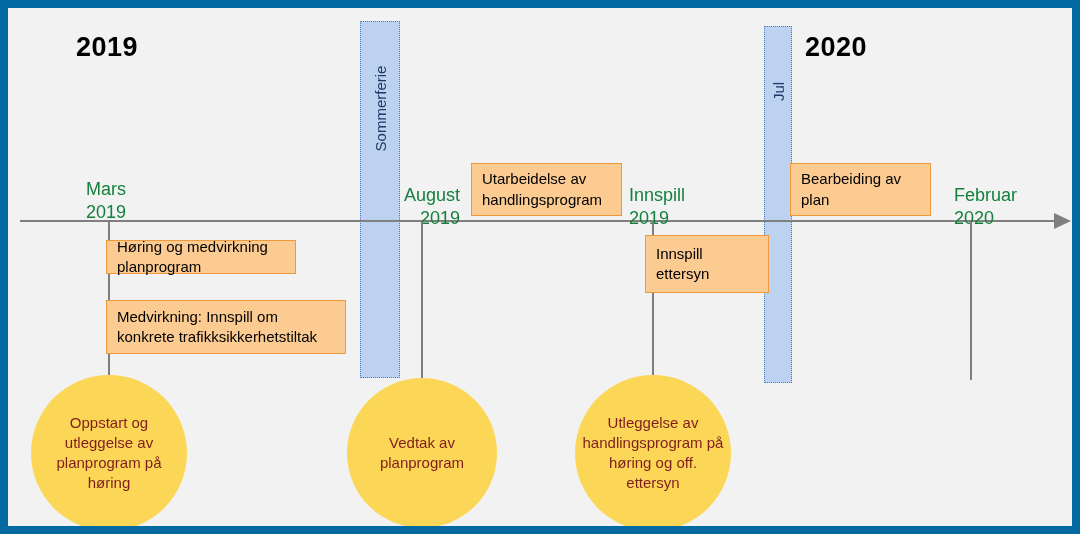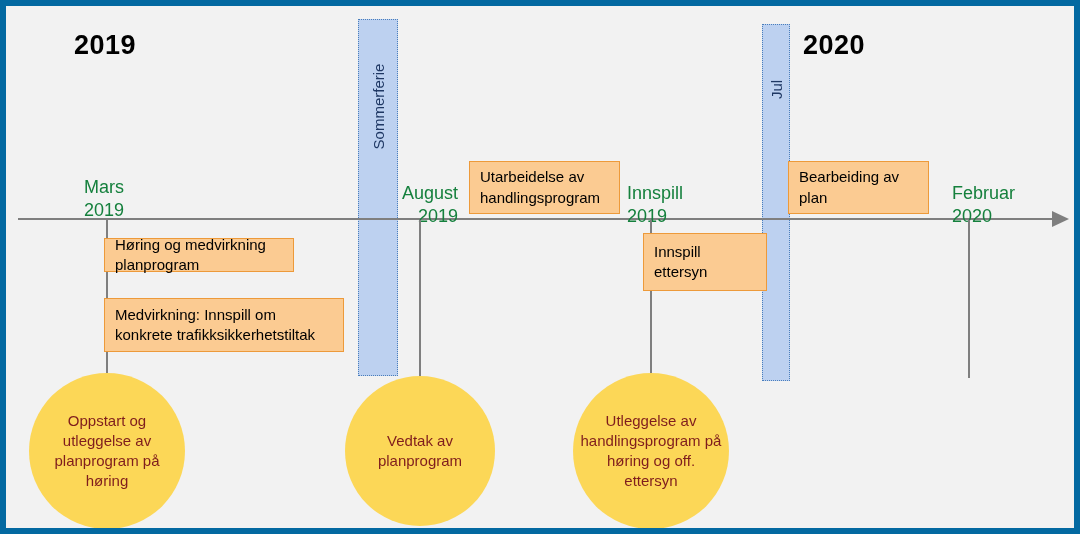--- a/index.html
+++ b/index.html
@@ -5,21 +5,21 @@
   html, body {
     margin: 0;
     padding: 0;
     background: #ffffff;
   }
   #canvas {
     position: relative;
     width: 1080px;
     height: 534px;
     background: #f2f2f2;
-    border: 6px solid #0369a1;
+    border: 8px solid #0369a1;
     box-sizing: border-box;
     font-family: "Liberation Sans", sans-serif;
     overflow: hidden;
   }
 
   
   .year-label {
     position: absolute;
     font-size: 27px;
     font-weight: bold;

